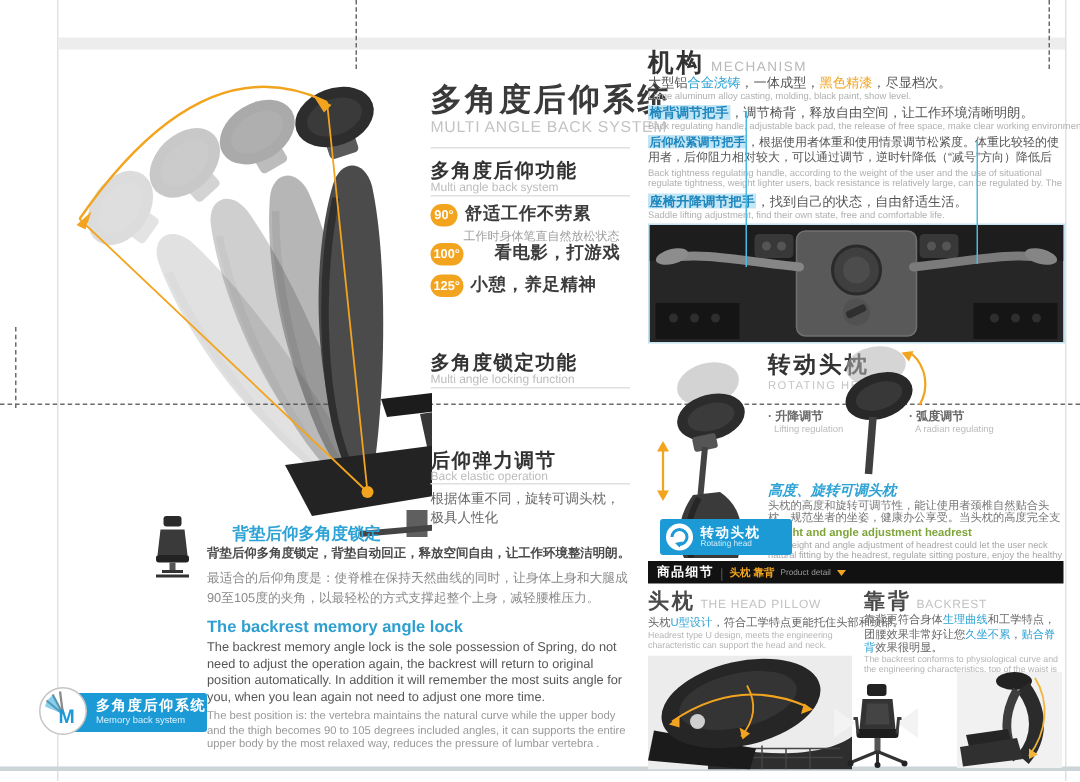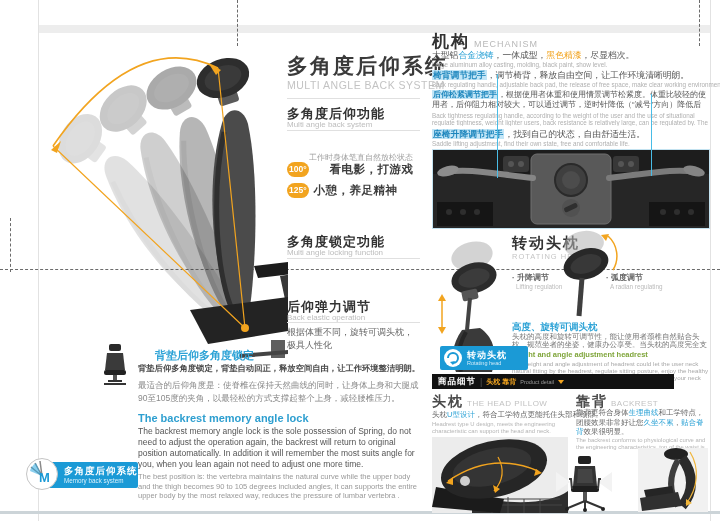--- a/index.html
+++ b/index.html
@@ -40,21 +40,21 @@
   .tag{background:#c3e6f7;color:#1d86bd;font-weight:bold;padding:0 1px;}
   .hl-blue{color:#2ea3d6;}
   .hl-orange{color:#f2a41f;}
   .mech-long{font-size:8px;color:#555;line-height:10px;}
   .cyan-line{width:1px;background:#49bce6;}
   .photo-frame{border:1px solid #c3e2f0;}
   .rt-title{font-size:15px;font-weight:bold;color:#333;letter-spacing:2px;}
   .rt-sub{font-size:7.5px;color:#c5c5c5;letter-spacing:1px;}
   .lbl-cn{font-size:8px;font-weight:bold;color:#666;}
   .lbl-en{font-size:6.3px;color:#bbb;}
-  .rt-hcn{font-size:9.5px;font-weight:bold;color:#2ea3d6;}
+  .rt-hcn{font-size:9.5px;font-weight:bold;color:#2ea3d6;font-style:italic;}
   .rt-bcn{font-size:7.5px;color:#777;line-height:8px;}
   .rt-hen{font-size:7.5px;font-weight:bold;color:#7fa53a;}
   .rt-ben{font-size:6.2px;color:#a8a8a8;line-height:7px;}
   .blue-badge{background:#1b9ad6;border-radius:2px;display:flex;align-items:center;}
   .bar{background:#111;display:flex;align-items:center;}
   .bar-l{color:#fff;font-size:8.5px;font-weight:bold;letter-spacing:1px;}
   .bar-sep{color:#555;font-size:9px;margin:0 4px;}
   .bar-tabs{color:#f2a41f;font-size:7px;font-weight:bold;}
   .bar-sub{color:#9a9a9a;font-size:5.5px;margin-left:4px;}
   .bar-arrow{width:0;height:0;border-left:3px solid transparent;border-right:3px solid transparent;
@@ -118,20 +118,24 @@
   </svg>
 
   <div class="abs m-title nowrap" style="left:287px;top:52px;">多角度后仰系统</div>
   <div class="abs m-sub nowrap" style="left:287px;top:79px;">MULTI ANGLE BACK SYSTEM</div>
   <div class="abs rule" style="left:287px;top:98px;width:133px;"></div>
 
   <div class="abs sec-h nowrap" style="left:287px;top:105px;">多角度后仰功能</div>
   <div class="abs sec-s nowrap" style="left:287px;top:120px;">Multi angle back system</div>
   <div class="abs rule" style="left:287px;top:130px;width:133px;"></div>
 
+  <div class="abs feat" style="left:287px;top:136px;">
+    <span class="badge">90°</span>
+    <span class="feat-t nowrap">舒适工作不劳累</span>
+  </div>
   <div class="abs note nowrap" style="left:309px;top:152px;">工作时身体笔直自然放松状态</div>
   <div class="abs feat" style="left:287px;top:162px;gap:16px;">
     <span class="badge">100°</span>
     <span class="feat-t nowrap">看电影，打游戏</span>
   </div>
   <div class="abs feat" style="left:287px;top:183px;">
     <span class="badge">125°</span>
     <span class="feat-t nowrap">小憩，养足精神</span>
   </div>
 
@@ -264,21 +268,21 @@
       <circle cx="11" cy="11" r="9" fill="#fff"></circle>
       <path d="M6,11 a5,5 0 1 1 5,5" stroke="#1b9ad6" stroke-width="2" fill="none"></path>
       <path d="M11,18 l-3,-3 l5,-1 z" fill="#1b9ad6"></path>
     </svg>
     <div style="margin-left:3px;">
       <div class="badge-cn nowrap">转动头枕</div>
       <div class="badge-en nowrap">Rotating head</div>
     </div>
   </div>
 
-  <div class="abs bar" style="left:432px;top:374px;width:242px;height:15px;align-items:center;">
+  <div class="abs bar" style="left:432px;top:374px;width:277px;height:15px;align-items:center;">
     <span class="bar-l" style="margin-left:6px;">商品细节</span>
     <span class="bar-sep">|</span>
     <span class="bar-tabs">头枕 靠背</span>
     <span class="bar-sub">Product detail</span>
     <span class="bar-arrow"></span>
   </div>
 
   <div class="abs d-body nowrap" style="left:432px;top:410px;">
     <span>头枕</span><span class="hl-blue">U型设计</span><span>，符合工学特点更能托住头部和颈部。</span>
   </div>

